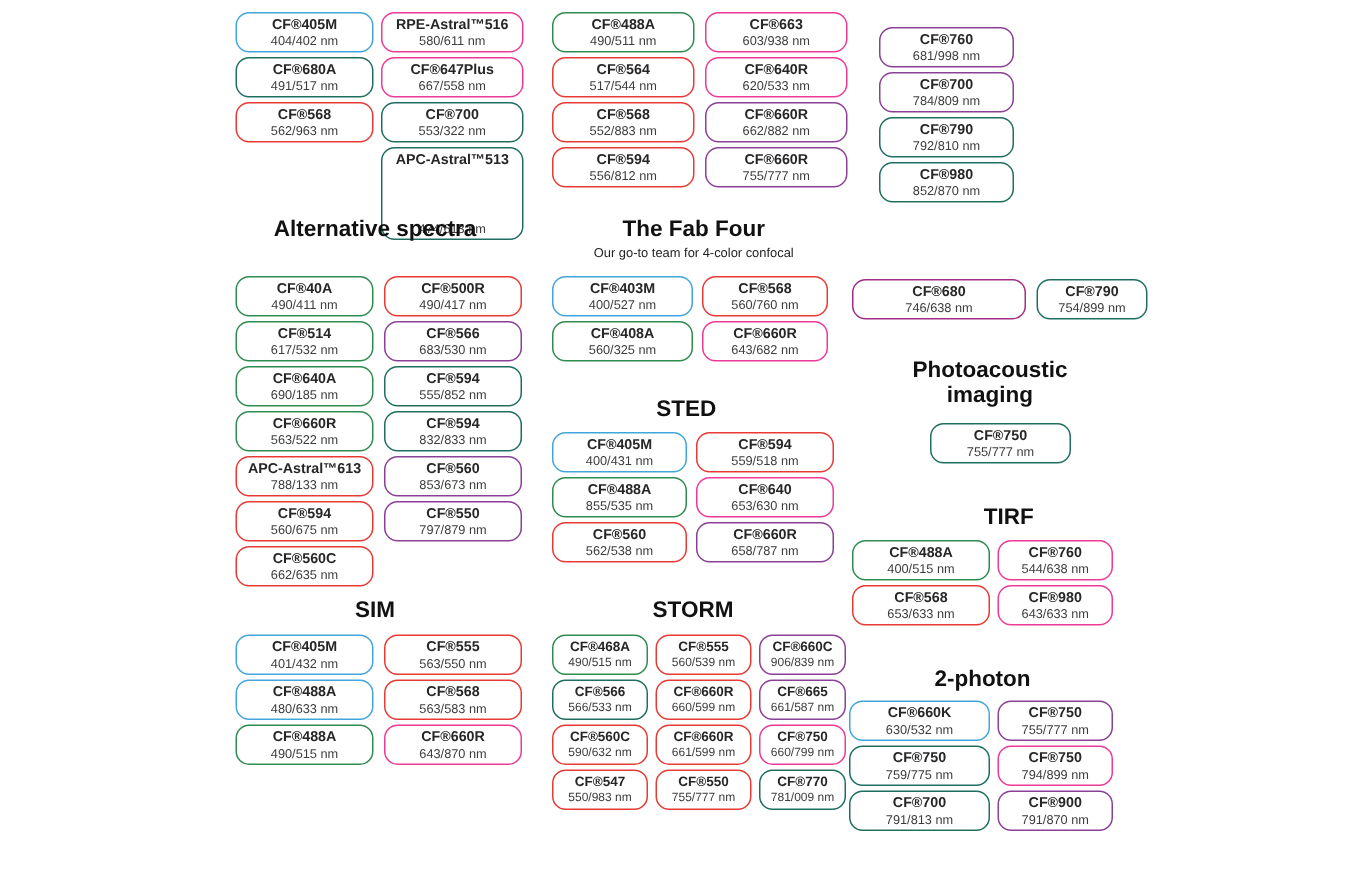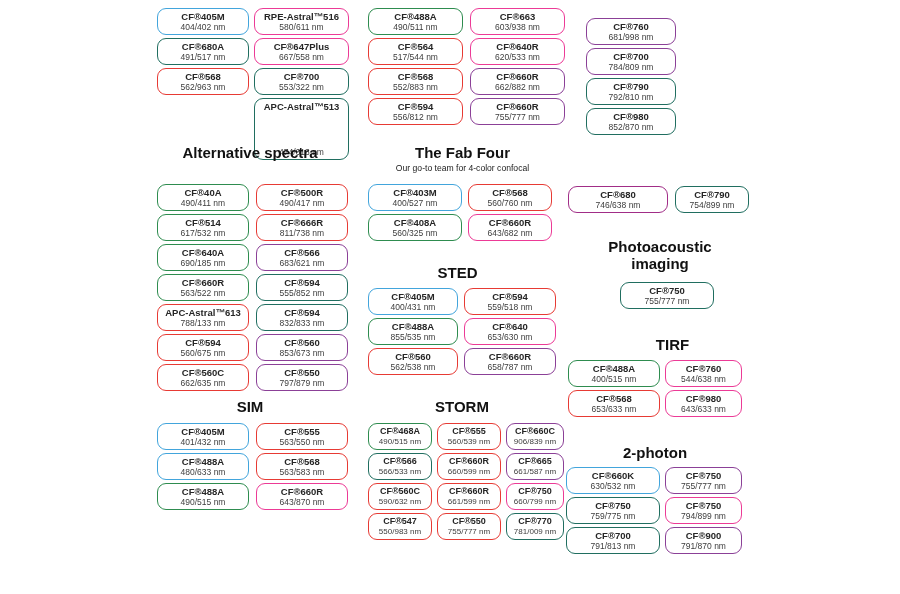--- a/index.html
+++ b/index.html
@@ -41,21 +41,21 @@
   #sim-title{left:150px;top:398px;width:200px;}
   #sim-left{left:157px;top:423px;width:92px;}
   #sim-right{left:256px;top:423px;width:92px;}
   
   #storm-title{left:362px;top:398px;width:200px;}
   #storm-col1{left:368px;top:423px;width:64px;}
   #storm-col2{left:437px;top:423px;width:64px;}
   #storm-col3{left:506px;top:423px;width:58px;}
   
   #nir-row{left:568px;top:186px;}
-  #nir-row .badge:nth-child(1){width:100px;}
+  #nir-row .badge:nth-child(1){width:116px;}
   #nir-row .badge:nth-child(2){width:74px;}
   #photo-title{left:595px;top:238px;width:130px;}
   #photo-col{left:620px;top:282px;width:94px;}
   #tirf-title{left:600px;top:336px;width:145px;}
   #tirf-left{left:568px;top:360px;width:92px;}
   #tirf-right{left:665px;top:360px;width:77px;}
   #photon-title{left:580px;top:444px;width:150px;}
   #photon-left{left:566px;top:467px;width:94px;}
   #photon-right{left:665px;top:467px;width:77px;}
 </style>
@@ -180,27 +180,23 @@
       <div class="badge" style="border-color: rgb(231, 58, 52);">
     <div class="badge-name">CF®560C</div>
     <div class="badge-value">662/635 nm</div>
   </div>
     </div>
   <div class="col" id="alt-right">
       <div class="badge" style="border-color: rgb(231, 58, 52);">
     <div class="badge-name">CF®500R</div>
     <div class="badge-value">490/417 nm</div>
   </div>
-      <div class="badge" style="border-color: rgb(231, 58, 52);">
-    <div class="badge-name">CF®666R</div>
-    <div class="badge-value">811/738 nm</div>
-  </div>
       <div class="badge" style="border-color: rgb(139, 64, 151);">
     <div class="badge-name">CF®566</div>
-    <div class="badge-value">683/621 nm</div>
+    <div class="badge-value">683/530 nm</div>
   </div>
       <div class="badge" style="border-color: rgb(32, 110, 96);">
     <div class="badge-name">CF®594</div>
     <div class="badge-value">555/852 nm</div>
   </div>
       <div class="badge" style="border-color: rgb(32, 110, 96);">
     <div class="badge-name">CF®594</div>
     <div class="badge-value">832/833 nm</div>
   </div>
       <div class="badge" style="border-color: rgb(139, 64, 151);">

